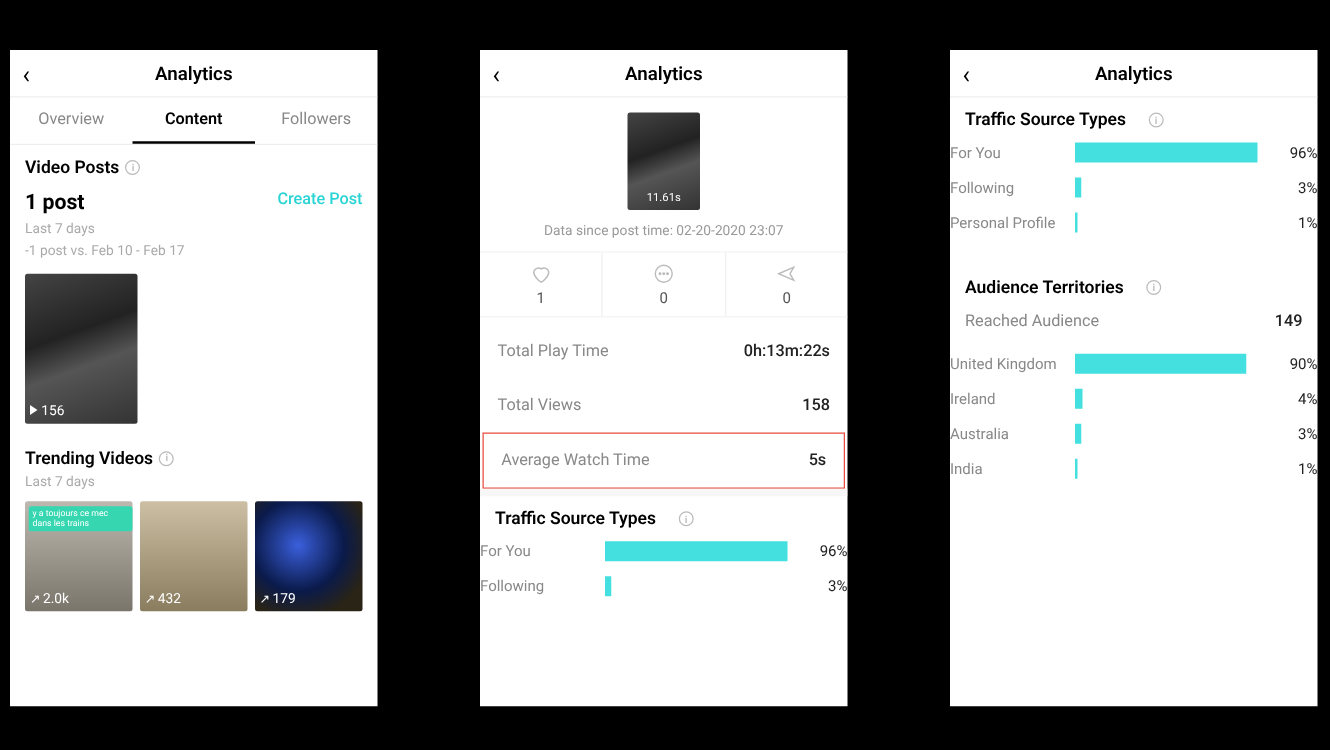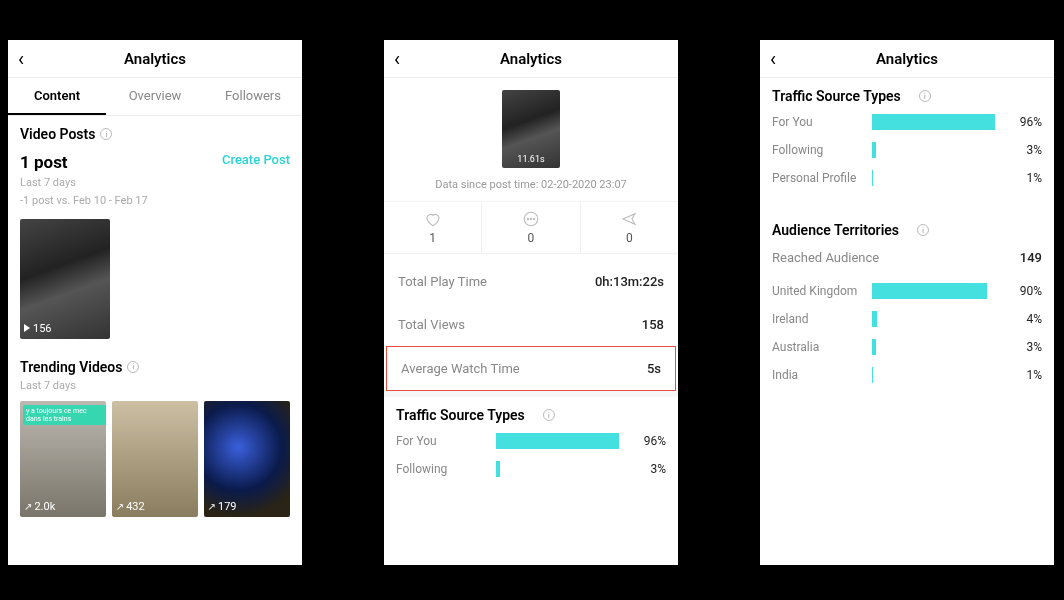--- a/index.html
+++ b/index.html
@@ -111,21 +111,21 @@
     border-top: 4px solid transparent;
     border-bottom: 4px solid transparent;
     display: inline-block;
   }
   .trend-row {
     display: flex;
     gap: 6px;
     margin-top: 8px;
   }
   .trend-thumb {
-    width: 90px; height: 116px;
+    width: 90px; height: 88px;
     position: relative;
     border-radius: 2px;
   }
   .t1 { background: linear-gradient(#bdb9b0,#7a756b); }
   .t2 { background: linear-gradient(#cdbfa3,#8a7c5e); }
   .t3 { background: radial-gradient(circle at 40% 40%,#3a5fdc 0%,#0a1a4a 50%,#2a2416 80%); padding-left: 13px; }
   .trend-tag {
     position:absolute; top:4px; left:3px;
     background:#36d6b0; color:#fff;
     font-size:7px; padding:2px 3px; border-radius:2px;
@@ -175,21 +175,21 @@
     color:#888;
   }
   .metric-val { color:#222; font-weight:500; }
   .highlight-box {
     border:1.5px solid #e74c3c;
     margin: 0 2px;
   }
   .divider { height:6px; background:#f7f7f7; }
   .bar-row {
     display:flex; align-items:center;
-    padding:6px 12px;
+    padding:6px 0;
     gap:8px;
     font-size:12px;
   }
   .bar-label { width:92px; color:#888; flex-shrink:0; font-size:12px;}
   .bar-track { flex:1; height:16px; position:relative; }
   .bar-fill { height:100%; background:#44e0e0; }
   .bar-pct { width:34px; text-align:right; color:#222; font-size:12px; }
   
   .p3-sec-title {
     font-size:14px; font-weight:600; padding:10px 12px 4px 12px;
@@ -201,22 +201,22 @@
 </style>
 </head>
 <body>
 
 <div class="panel">
   <div class="header">
     <span class="back">‹</span>
     <div class="title">Analytics</div>
   </div>
   <div class="tabs">
+    <div class="tab">Overview</div>
     <div class="tab active">Content</div>
-    <div class="tab">Overview</div>
     <div class="tab">Followers</div>
   </div>
   <div class="section">
     <div class="section-title">
       <span>Video Posts</span>
       <span class="info-icon">i</span>
     </div>
     <div class="post-row">
       <div>
         <div class="post-count">1 post</div>

